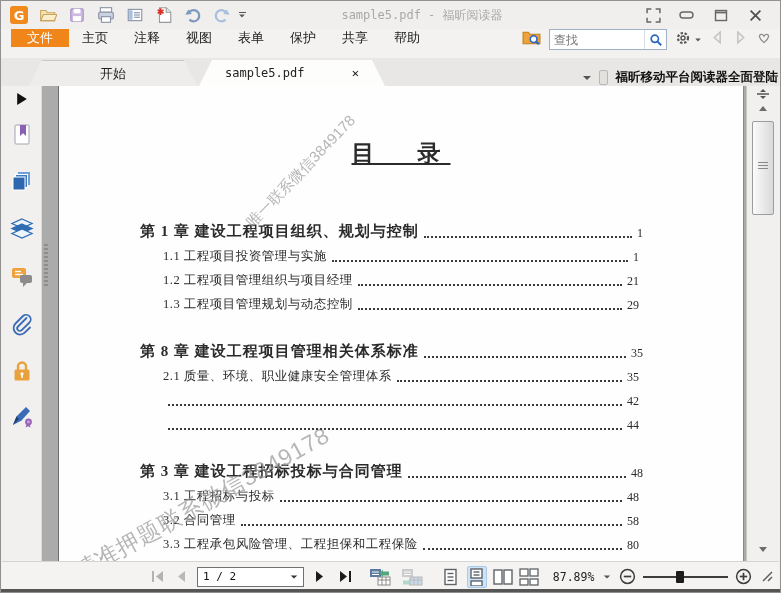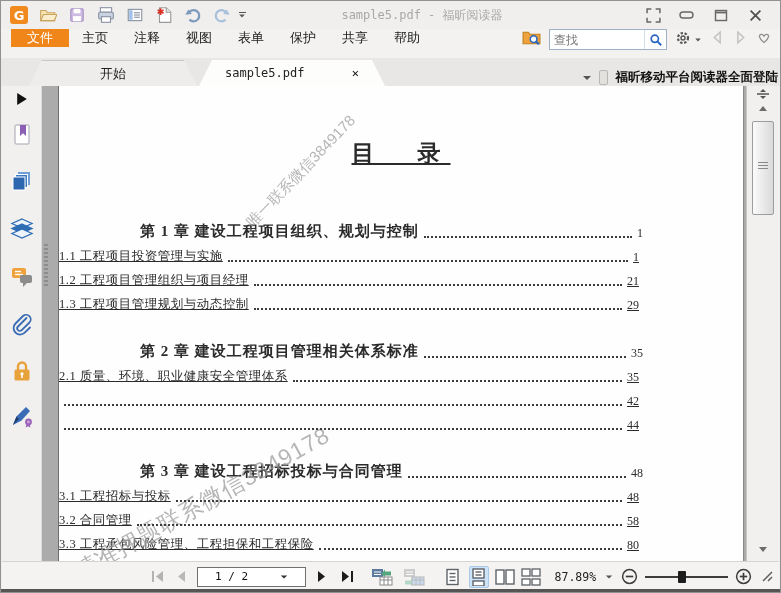--- a/index.html
+++ b/index.html
@@ -47,39 +47,39 @@
   .page { position:absolute; left:56px; top:0; width:686px; height:475px; background:#fefefe; border-left:1px solid #6e6e6e; border-right:1px solid #8a8a8a; overflow:hidden; font-family:"Liberation Serif","DejaVu Serif",serif; }
   .doc-title { margin-top:52px; height:32px; text-align:center; font-size:23px; font-weight:bold; letter-spacing:10px; color:#2b2b2b;text-decoration:underline; }
   .toc { padding:0; }
   .toc-row { display:flex; align-items:flex-end; height:24px; color:#2b2b2b; }
   .toc-row .lbl { white-space:nowrap; font-size:12.5px; letter-spacing:0.5px; padding-bottom:3px; }
   .toc-row .leader { flex:1; border-bottom:2px dotted #3c3c3c; margin:0 5px; transform:translateY(-6px); }
   .toc-row .pg { font-size:12px; padding-bottom:3px; }
   .toc-row.chapter { height:24px; margin-top:24px; padding-left:81px; padding-right:100px; }
   .toc-row.chapter .lbl { font-size:15px; font-weight:bold; letter-spacing:1px; }
   .toc-row.chapter.first { margin-top:50px; }
-  .toc-row.section { padding-right:104px;text-decoration:underline; }
+  .toc-row.section { padding-left:104px; padding-right:104px; }
   .wm { position:absolute; color:#9a9a9a; opacity:0.72; white-space:nowrap; pointer-events:none; font-family:"Liberation Sans",sans-serif; }
   .wm-top { left:158px; top:52px; width:215px; font-size:15px; transform:rotate(-46deg); }
   .wm-bottom { left:-4px; top:392px; width:330px; font-size:23px; letter-spacing:1px; transform:rotate(-29deg); }
 
   .vscroll { position:absolute; right:0; top:0; width:33px; height:100%; background:#f1f0ee; border-left:1px solid #c9c7c4; }
   .vs-split { position:absolute; top:2px; left:0; right:0; height:12px; display:flex; align-items:center; justify-content:center; }
   .vs-up { position:absolute; top:16px; left:0; right:0; height:12px; display:flex; align-items:center; justify-content:center; }
   .vs-down { position:absolute; bottom:6px; left:0; right:0; height:12px; display:flex; align-items:center; justify-content:center; }
   .tri-up-sm { width:0; height:0; border-left:4px solid transparent; border-right:4px solid transparent; border-bottom:5px solid #6b6b6b; }
   .tri-dn-sm { width:0; height:0; border-left:4px solid transparent; border-right:4px solid transparent; border-top:5px solid #6b6b6b; }
   .vs-thumb { position:absolute; top:35px; left:5px; width:22px; height:94px; background:linear-gradient(to right,#fbfbfb,#d9d9d9); border:1px solid #9d9d9d; border-radius:2px; }
   .vs-grip { position:absolute; top:44px; left:5px; width:10px; height:7px; border-top:1.5px solid #8a8a8a; border-bottom:1.5px solid #8a8a8a; }
   .vs-grip::after { content:""; display:block; margin-top:2px; border-top:1.5px solid #8a8a8a; }
 
   
   .statusbar { position:absolute; left:1px; right:1px; top:560px; height:30px; background:#f4f3f1; border-top:1px solid #d6d4d1; display:flex; align-items:center; }
   .sb-ic { display:flex; align-items:center; justify-content:center; height:22px; }
-  .pagebox { width:126px; height:20px; background:#fff; border:1px solid #707070; display:flex; align-items:center; font-size:11px; color:#111; padding:0 17px; margin:0 9px; font-family:"DejaVu Sans Mono",monospace; }
+  .pagebox { width:126px; height:20px; background:#fff; border:1px solid #707070; display:flex; align-items:center; font-size:11px; color:#111; padding:0 5px; margin:0 9px; font-family:"DejaVu Sans Mono",monospace; }
   .pagebox .tri-down { margin-left:auto; border-top-color:#333; transform:scale(0.8); }
   .zoom-label { font-size:11.5px; color:#222; margin-left:14px; font-family:"DejaVu Sans Mono",monospace; }
   .slider { position:relative; width:102px; height:14px; margin:0 7px; }
   .slider .track { position:absolute; top:6px; left:0; right:0; height:2px; background:#3c3c3c; }
   .slider .handle { position:absolute; top:1px; left:33px; width:8px; height:12px; background:#1d1d1d; border-radius:1px; }
   .grip { margin-left:8px; margin-right:6px; }
   .viewmode { width:24px; height:22px; display:flex; align-items:center; justify-content:center; border-radius:2px; }
   .viewmode.sel { background:#cde3f8; border:1px solid #a9c9e8; }
 </style>
 </head>
@@ -329,21 +329,21 @@
           <span class="lbl">1.2  工程项目管理组织与项目经理</span>
             <span class="leader"></span>
             <span class="pg">21</span>
         </div>
         <div class="toc-row section">
           <span class="lbl">1.3  工程项目管理规划与动态控制</span>
             <span class="leader"></span>
             <span class="pg">29</span>
         </div>
         <div class="toc-row chapter">
-          <span class="lbl">第 2 章  建设工程项目管理相关体系标准</span>
+          <span class="lbl">第 8 章  建设工程项目管理相关体系标准</span>
             <span class="leader"></span>
             <span class="pg">35</span>
         </div>
         <div class="toc-row section">
           <span class="lbl">2.1  质量、环境、职业健康安全管理体系</span>
             <span class="leader"></span>
             <span class="pg">35</span>
         </div>
         <div class="toc-row section">
             <span class="leader"></span>

